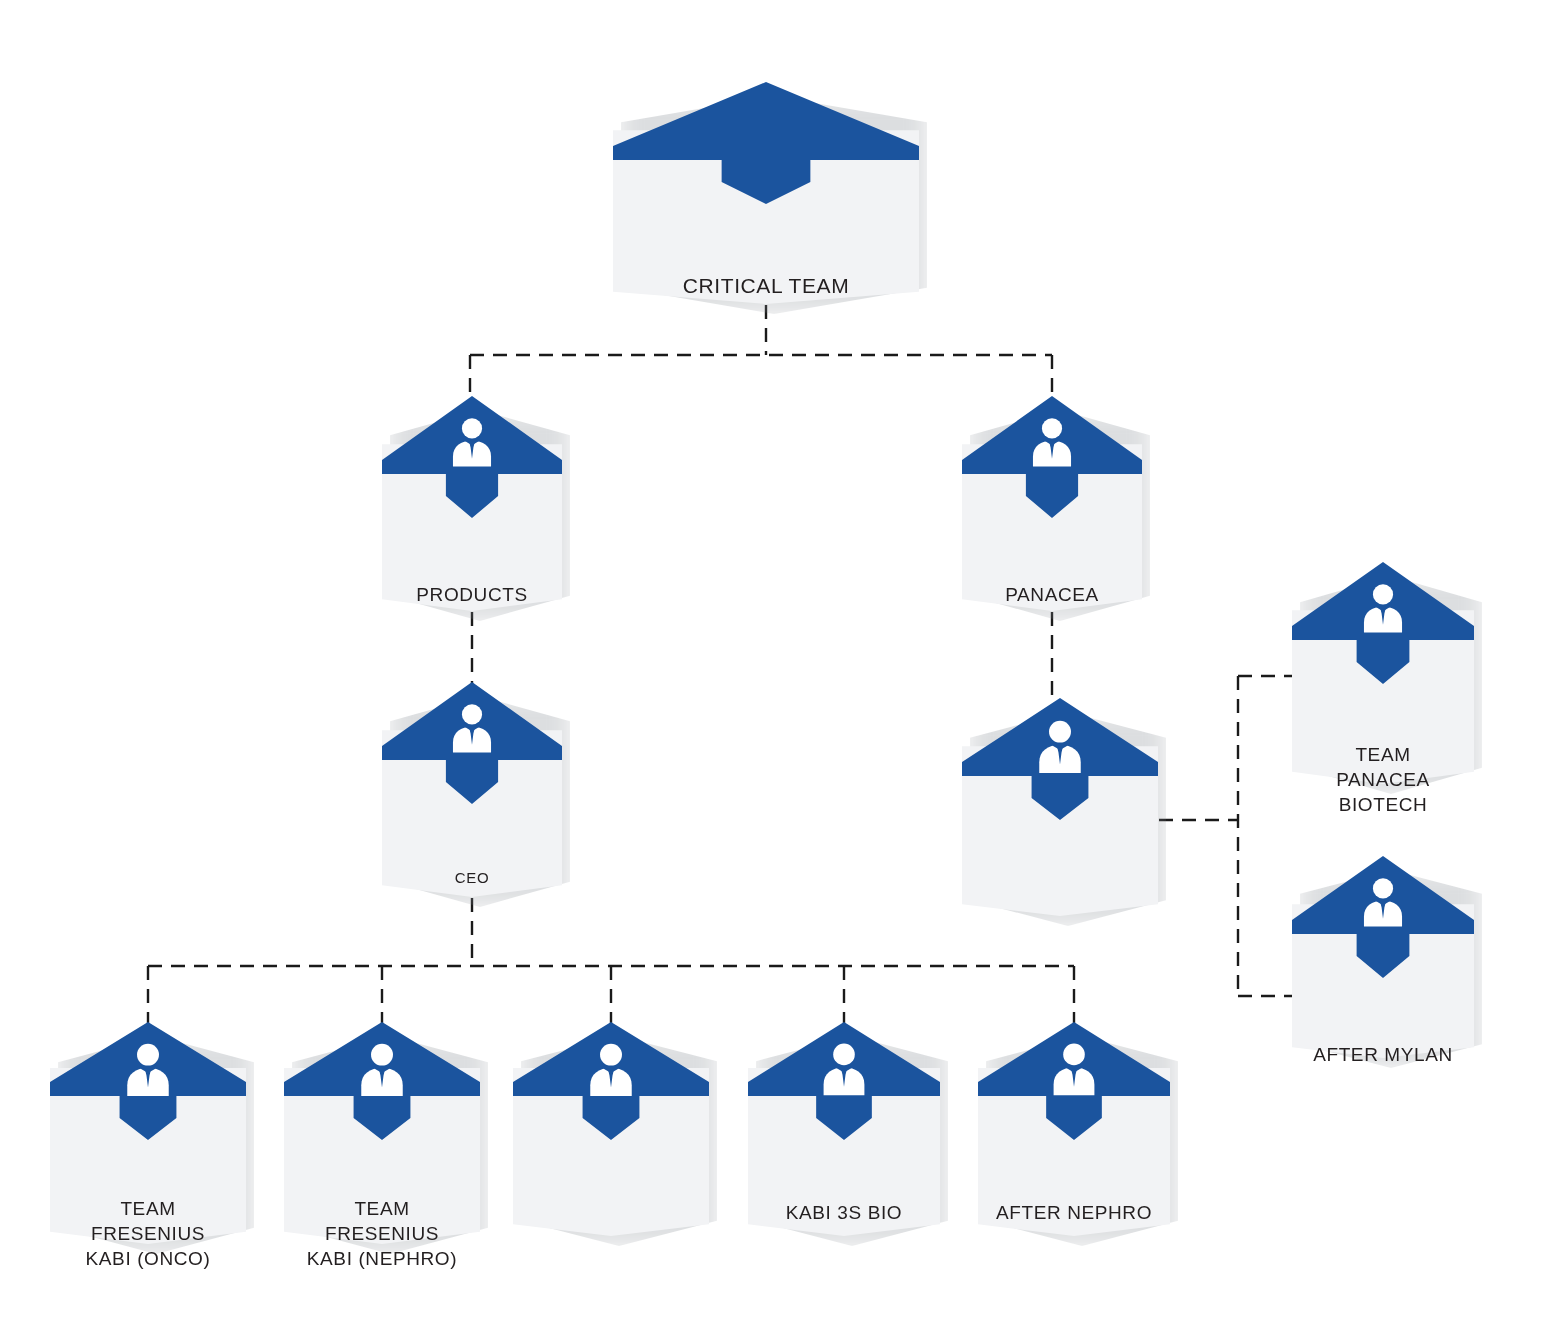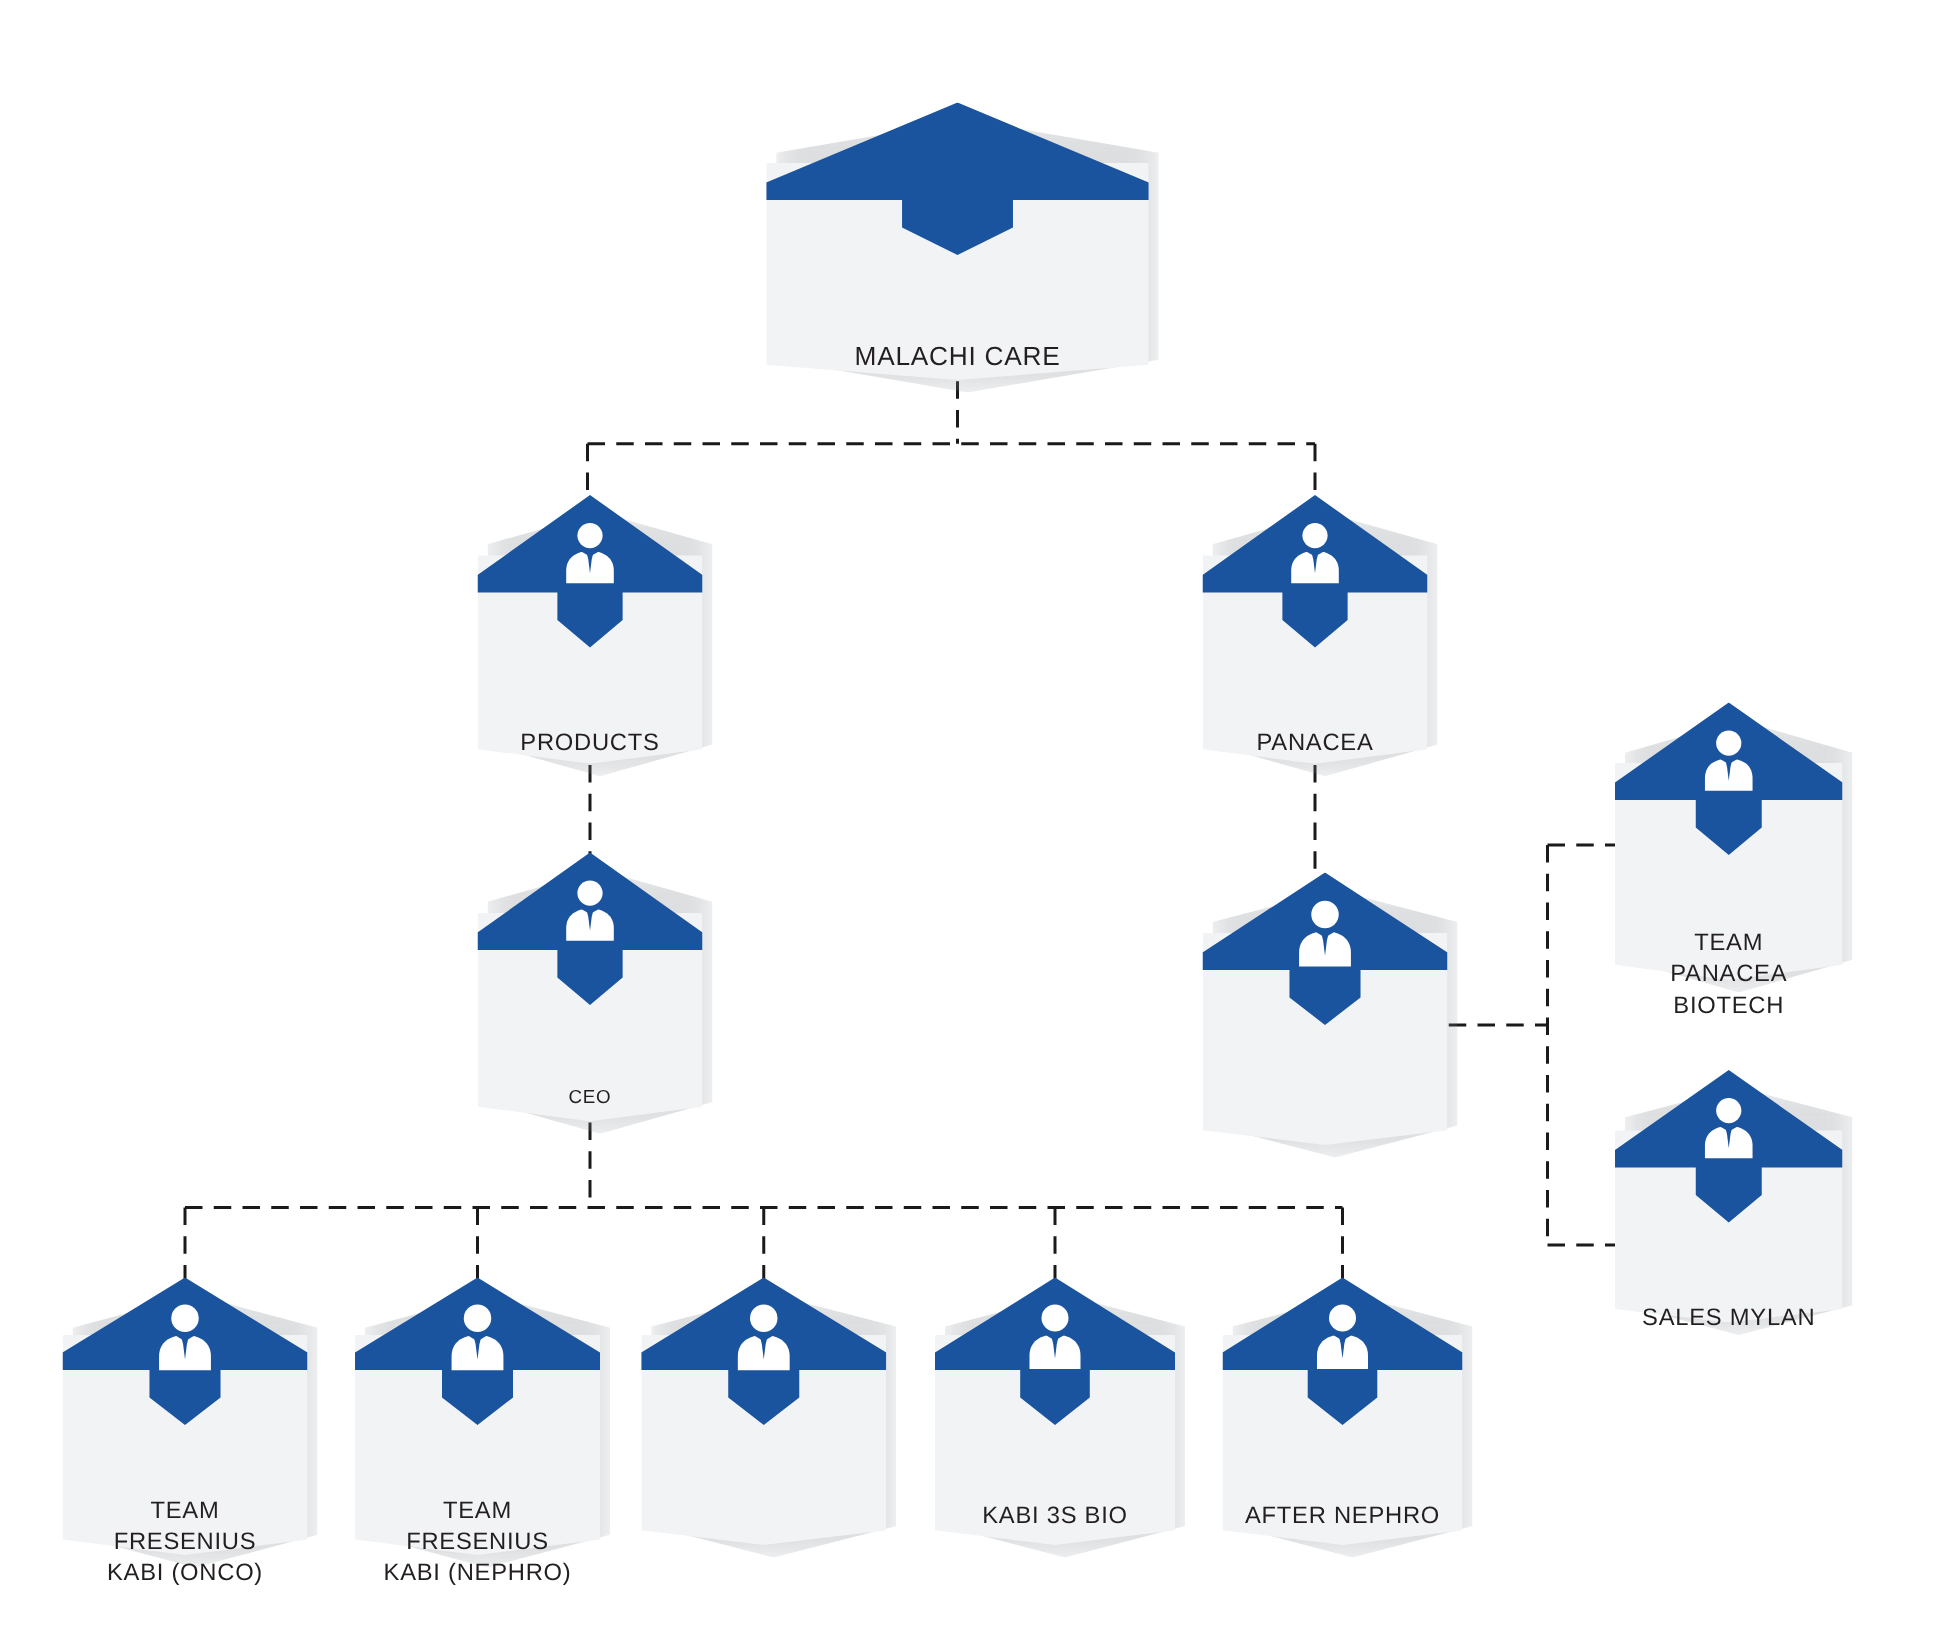--- a/index.html
+++ b/index.html
@@ -101,21 +101,21 @@
 
   <div id="nodes-layer">
       <div class="node" style="left: 613px; top: 82px; width: 306px; height: 222px;">
         <div class="node-shadow"></div>
         <div class="node-body" style="top: 48.36px;"></div>
         <div class="node-roof" style="height: 126px; background: none;">
           <svg viewBox="0 0 306 126" preserveAspectRatio="none">
             <path fill="#1b549e" d="M153,0 L306,64 L306,78 L197.37,78 L197.37,100 L153,122 L108.63,100 L108.63,78 L0,78 L0,64 Z"></path>
           </svg>
         </div>
-        <div class="node-label" style="top: 190px; font-size: 21px;">MALACHI CARE</div>
+        <div class="node-label" style="top: 190px; font-size: 21px;">CRITICAL TEAM</div>
       </div>
       <div class="node" style="left: 382px; top: 396px; width: 180px; height: 215px;">
         <div class="node-shadow"></div>
         <div class="node-body" style="top: 48.36px;"></div>
         <div class="node-roof" style="height: 126px; background: none;">
           <svg viewBox="0 0 180 126" preserveAspectRatio="none">
             <path fill="#1b549e" d="M90,0 L180,64 L180,78 L116.1,78 L116.1,100 L90,122 L63.900000000000006,100 L63.900000000000006,78 L0,78 L0,64 Z"></path>
           </svg>
         </div>
         <div style="position: absolute; left: 50%; transform: translateX(-50%); top: 18.72px; z-index: 3; line-height: 0;"><svg viewBox="0 0 100 100" width="56" height="56">
@@ -198,21 +198,21 @@
           <svg viewBox="0 0 182 126" preserveAspectRatio="none">
             <path fill="#1b549e" d="M91,0 L182,64 L182,78 L117.39,78 L117.39,100 L91,122 L64.61,100 L64.61,78 L0,78 L0,64 Z"></path>
           </svg>
         </div>
         <div style="position: absolute; left: 50%; transform: translateX(-50%); top: 18.72px; z-index: 3; line-height: 0;"><svg viewBox="0 0 100 100" width="56" height="56">
             <circle cx="50" cy="24" r="18" fill="#ffffff"></circle>
             <path d="M50 46 C30 46 16 56 16 74 L16 92 L84 92 L84 74 C84 56 70 46 50 46 Z" fill="#ffffff"></path>
             <path d="M38 47 L50 54 L62 47 L62 44 L38 44 Z" fill="#1b549e"></path>
             <path d="M45.5 50 L54.5 50 L52.5 58 L50 78 L47.5 58 Z" fill="#1b549e"></path>
           </svg></div>
-        <div class="node-label" style="top: 186px; font-size: 19px;">SALES MYLAN</div>
+        <div class="node-label" style="top: 186px; font-size: 19px;">AFTER MYLAN</div>
       </div>
       <div class="node" style="left: 50px; top: 1022px; width: 196px; height: 222px;">
         <div class="node-shadow"></div>
         <div class="node-body" style="top: 45.88px;"></div>
         <div class="node-roof" style="height: 122px; background: none;">
           <svg viewBox="0 0 196 122" preserveAspectRatio="none">
             <path fill="#1b549e" d="M98,0 L196,60 L196,74 L126.42,74 L126.42,96 L98,118 L69.58,96 L69.58,74 L0,74 L0,60 Z"></path>
           </svg>
         </div>
         <div style="position: absolute; left: 50%; transform: translateX(-50%); top: 17.76px; z-index: 3; line-height: 0;"><svg viewBox="0 0 100 100" width="61" height="61">

